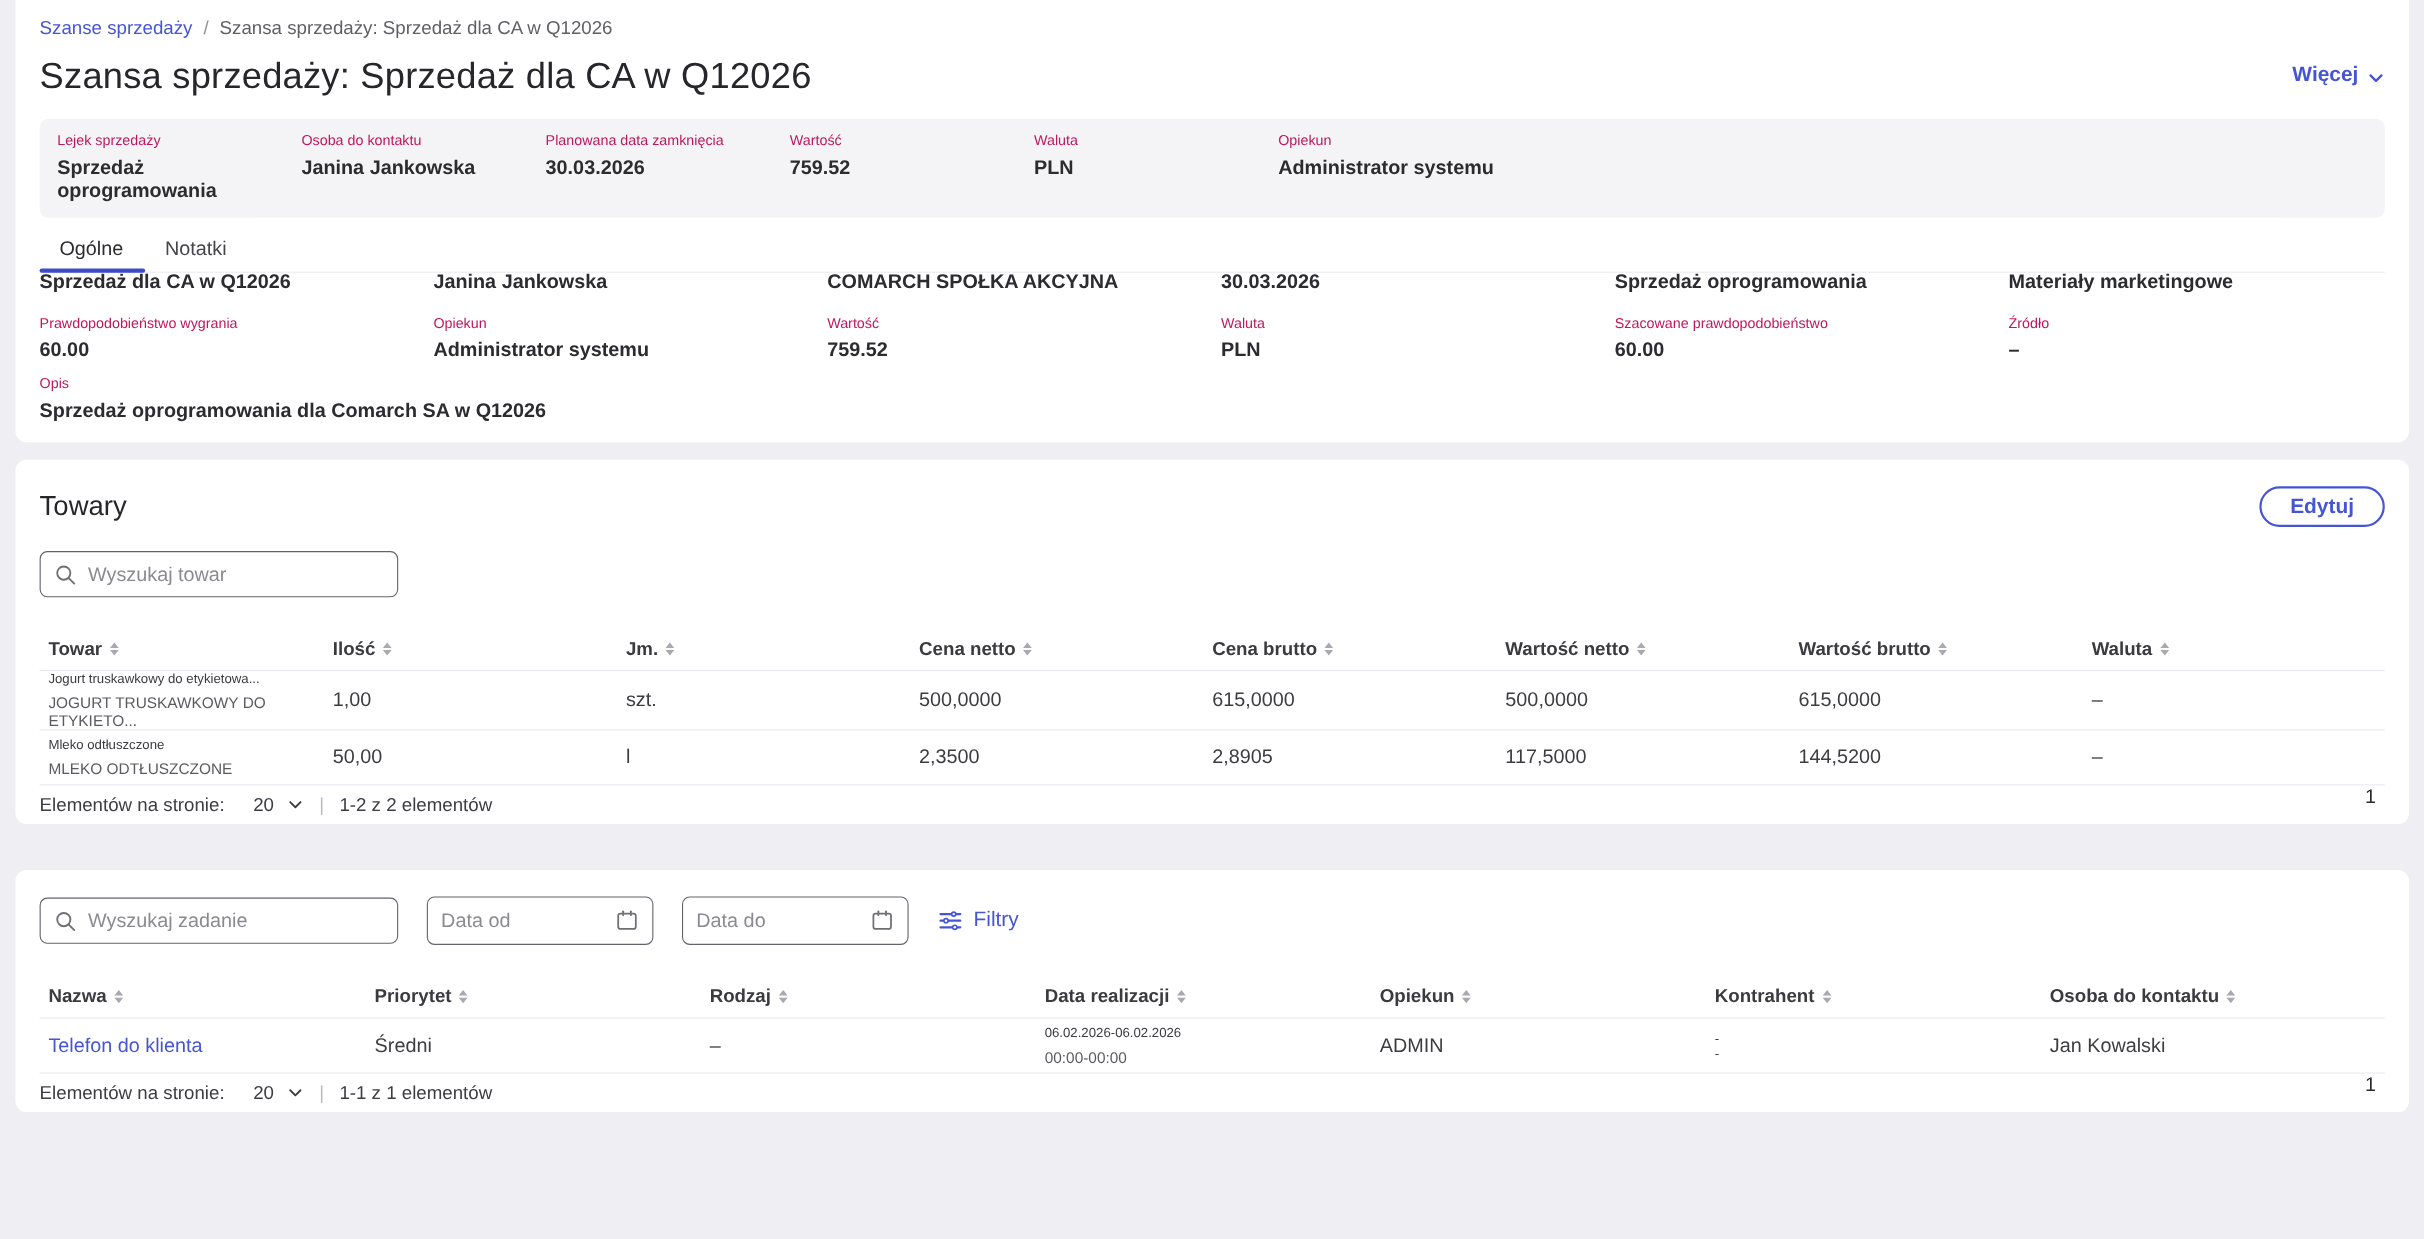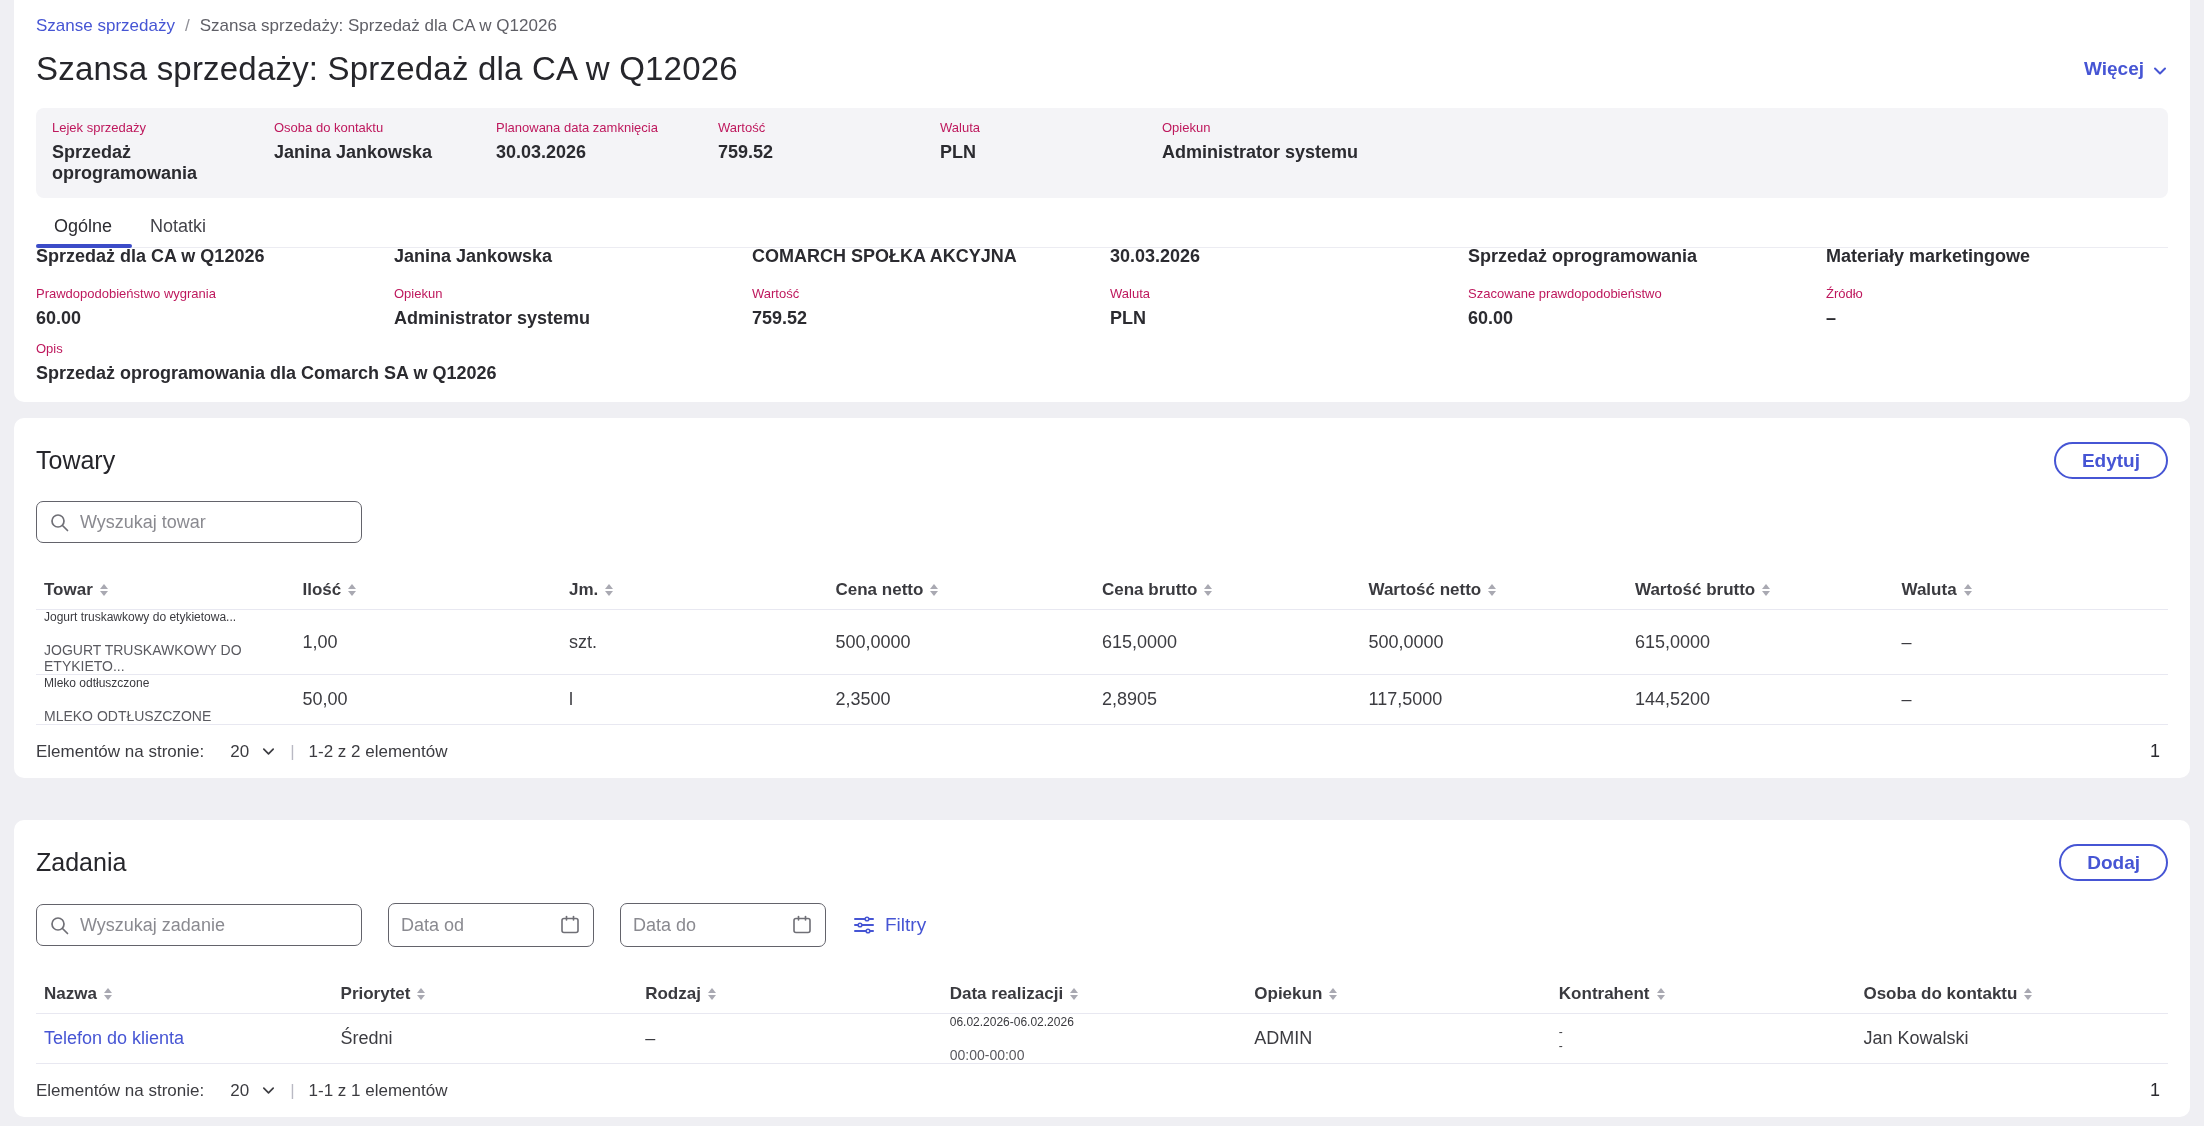--- a/index.html
+++ b/index.html
@@ -96,26 +96,26 @@
   .th:first-child, .trow > :first-child { padding-left: 8px; }
   .sort { display: inline-flex; flex-direction: column; gap: 2px; }
   .sort i { display: block; width: 0; height: 0; border-left: 4px solid transparent; border-right: 4px solid transparent; }
   .sort .up { border-bottom: 5px solid #a9a9b2; }
   .sort .down { border-top: 5px solid #a9a9b2; }
 
   .trow { display: grid; align-items: center; min-height: 50px; border-top: 1px solid #e8e8f1; font-size: 18px; color: #3c3c41; }
   .trow.cols8 { grid-template-columns: repeat(8, 1fr); }
   .trow.cols7 { grid-template-columns: repeat(7, 1fr); }
   .cell-main { font-size: 12px; color: #3a3a3f; }
-  .cell-sub { font-size: 14px; color: #5a5a60; margin-top: 18px; }
+  .cell-sub { font-size: 14px; color: #5a5a60; margin-top: 7px; }
   .link { color: #4655d4; cursor: pointer; }
 
   .pagination {
-    display: flex; align-items: center; justify-content: space-between;
-    border-top: 1px solid #e8e8f1; height: 54px;
+    display: flex; justify-content: space-between;
+    border-top: 1px solid #e8e8f1; height: 36px;
     font-size: 17px; color: #3c3c41; padding-right: 8px;
   }
   .pag-left { display: flex; align-items: center; gap: 14px; }
   .per-page { display: inline-flex; align-items: center; gap: 12px; cursor: pointer; }
   .per-page .val { margin-left: 12px; }
   .pag-sep { color: #b9b9c3; }
   .page-num { font-size: 18px; font-weight: 500; color: #2b2b30; cursor: pointer; }
 
   .icon-gray { color: #6f6f76; }
 </style>
@@ -327,24 +327,20 @@
           </svg>
       </span>
       <span class="pag-sep">|</span>
       <span>1-2 z 2 elementów</span>
     </div>
     <span class="page-num">1</span>
   </div>
 </div>
 
 <div class="card tasks">
-  <div class="card-head">
-    <div class="section-title">Zadania</div>
-    <button class="pill-btn">Dodaj</button>
-  </div>
 
   <div class="filters-row">
     <div class="search-box">
       <svg class="icon-gray" width="21" height="21" viewBox="0 0 21 21">
           <circle cx="9" cy="9" r="6" fill="none" stroke="currentColor" stroke-width="1.7"></circle>
           <line x1="13.5" y1="13.5" x2="18.5" y2="18.5" stroke="currentColor" stroke-width="1.7" stroke-linecap="round"></line>
         </svg>
       <input type="text" placeholder="Wyszukaj zadanie" style="">
     </div>
     <div class="date-box">

